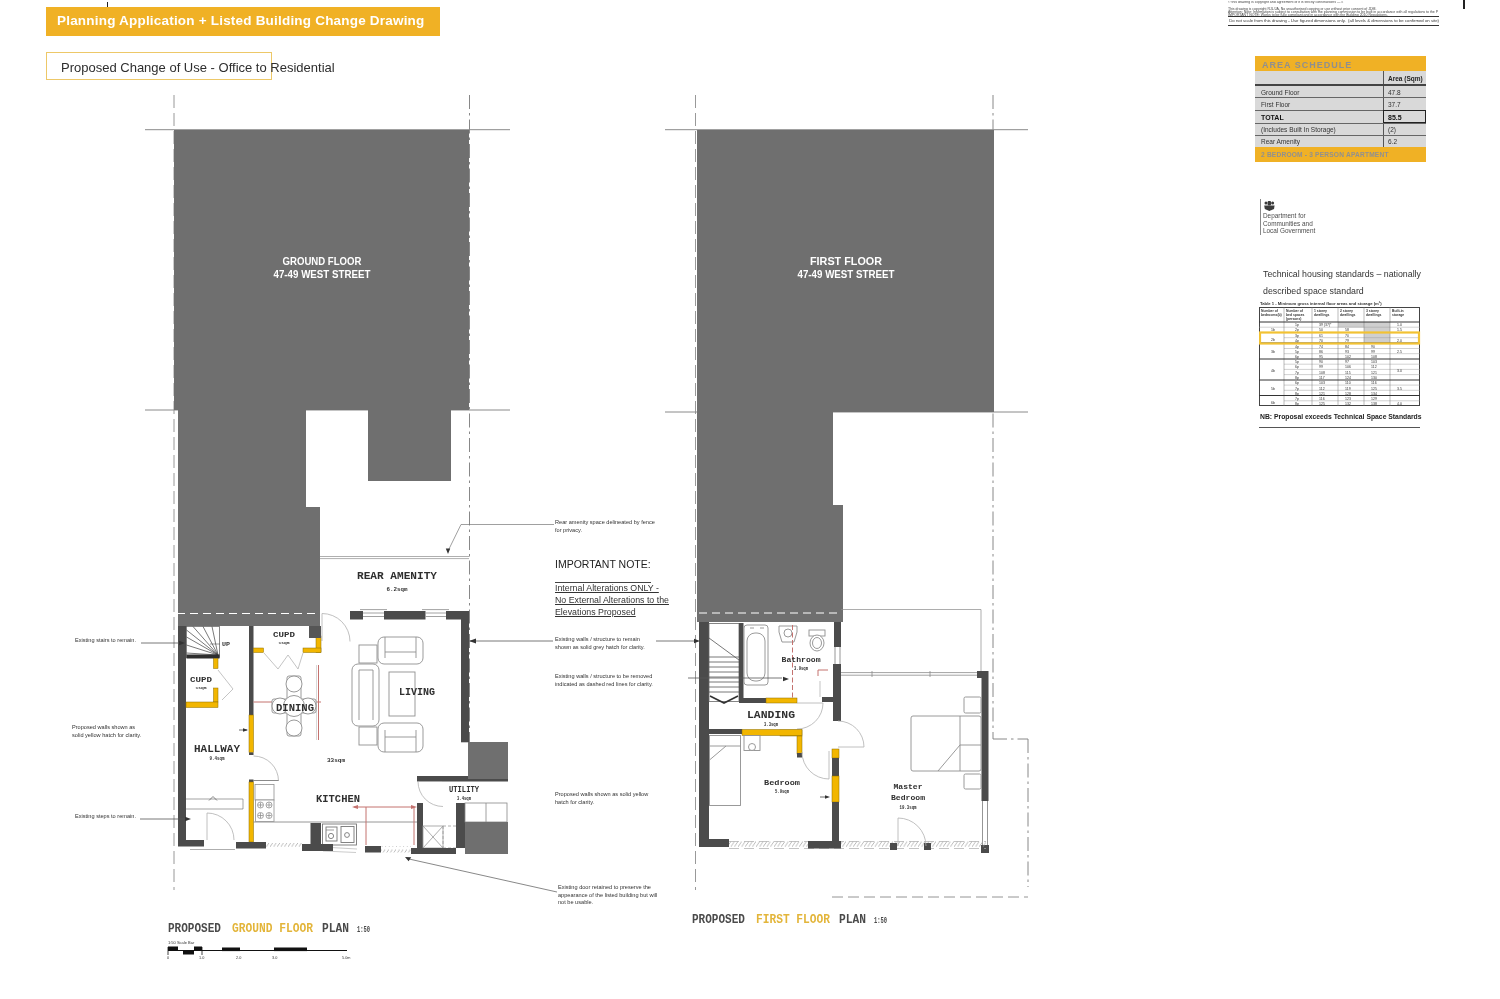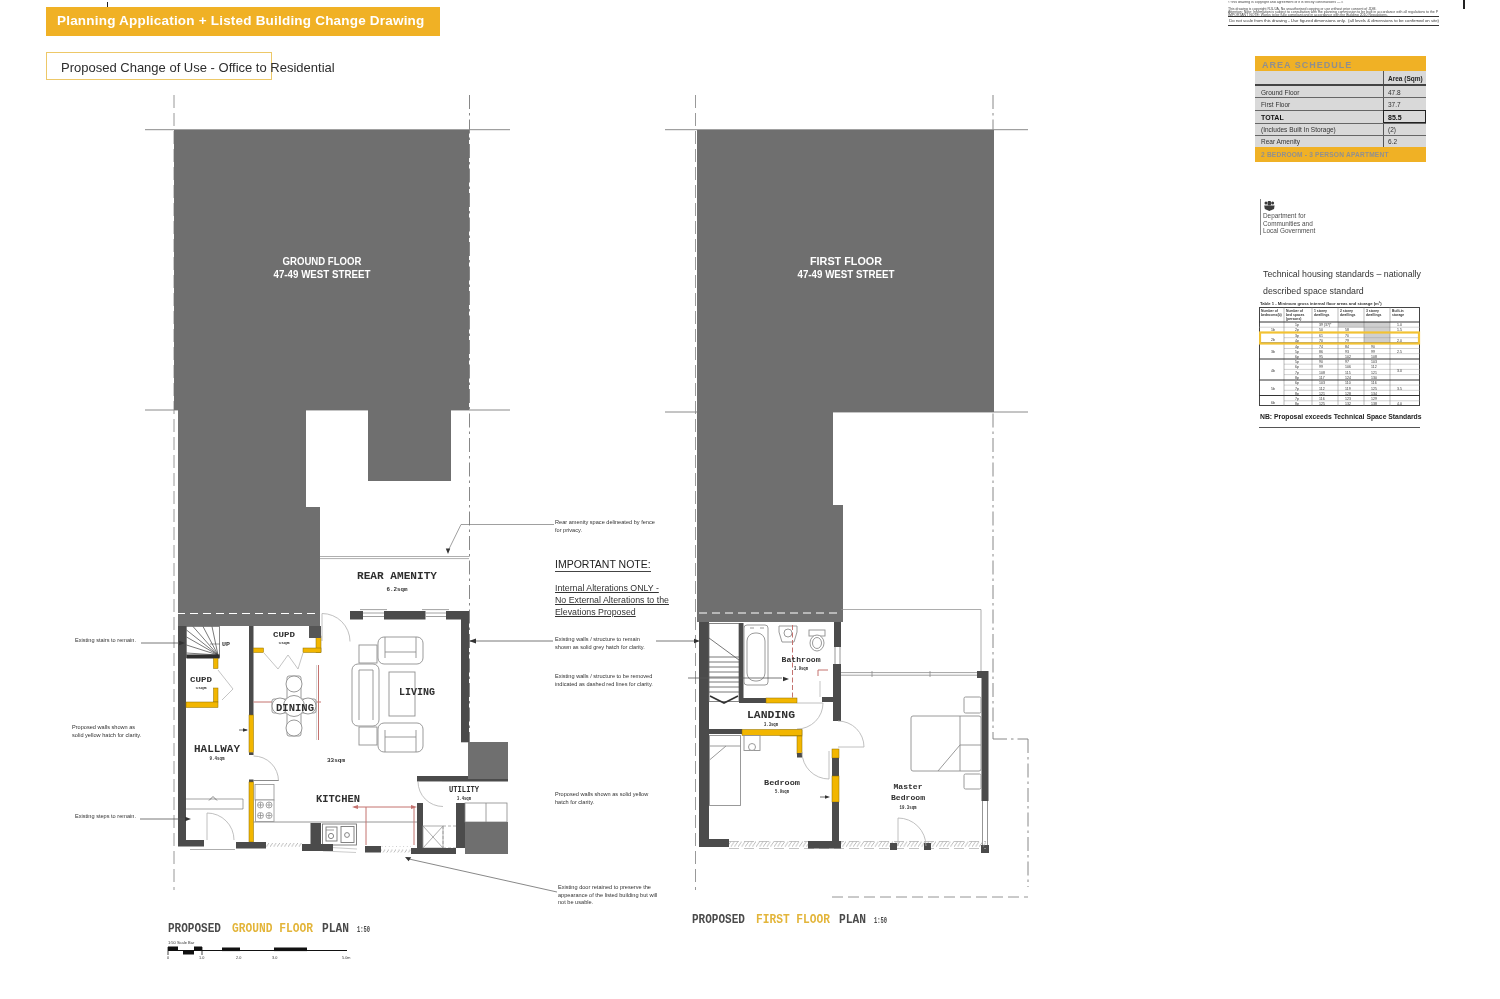--- a/index.html
+++ b/index.html
@@ -658,21 +658,21 @@
 <g stroke="#b0b0b0" stroke-width="0.8">
 <path d="M898,818 V846"></path>
 <path d="M898,818 A28,28 0 0 1 926,846"></path>
 </g>
 
 <path d="M832,897 H1028" stroke="#888" stroke-width="0.9" stroke-dasharray="11 5"></path>
 </svg>
 
 <div class="abs" style="left:555px;top:519px;font-size:5.6px;line-height:7.6px;color:#333;">Rear amenity space delineated by fence<br>for privacy.</div>
 
-<div class="abs" style="left:555px;top:558px;font-size:10.5px;color:#222;border-bottom:0.8px solid #444;padding-bottom:1px;">IMPORTANT NOTE:</div>
+<div class="abs" style="left:555px;top:558px;font-size:10.5px;color:#222;border-bottom:0.8px solid #444;padding-bottom:12px;">IMPORTANT NOTE:</div>
 
 <div class="abs" style="left:555px;top:582px;font-size:8.8px;line-height:12px;color:#333;text-decoration:underline;">Internal Alterations ONLY -<br>No External Alterations to the<br>Elevations Proposed</div>
 
 <div class="abs" style="left:555px;top:636px;font-size:5.6px;line-height:7.6px;color:#333;">Existing walls / structure to remain<br>shown as solid grey hatch for clarity.</div>
 
 <div class="abs" style="left:555px;top:673px;font-size:5.6px;line-height:7.6px;color:#333;">Existing walls / structure to be removed<br>indicated as dashed red lines for clarity.</div>
 
 <div class="abs" style="left:555px;top:791px;font-size:5.6px;line-height:7.6px;color:#333;">Proposed walls shown as solid yellow<br>hatch for clarity.</div>
 
 <div class="abs" style="left:558px;top:884px;font-size:5.6px;line-height:7.6px;color:#333;">Existing door retained to preserve the<br>appearance of the listed building but will<br>not be usable.</div>

